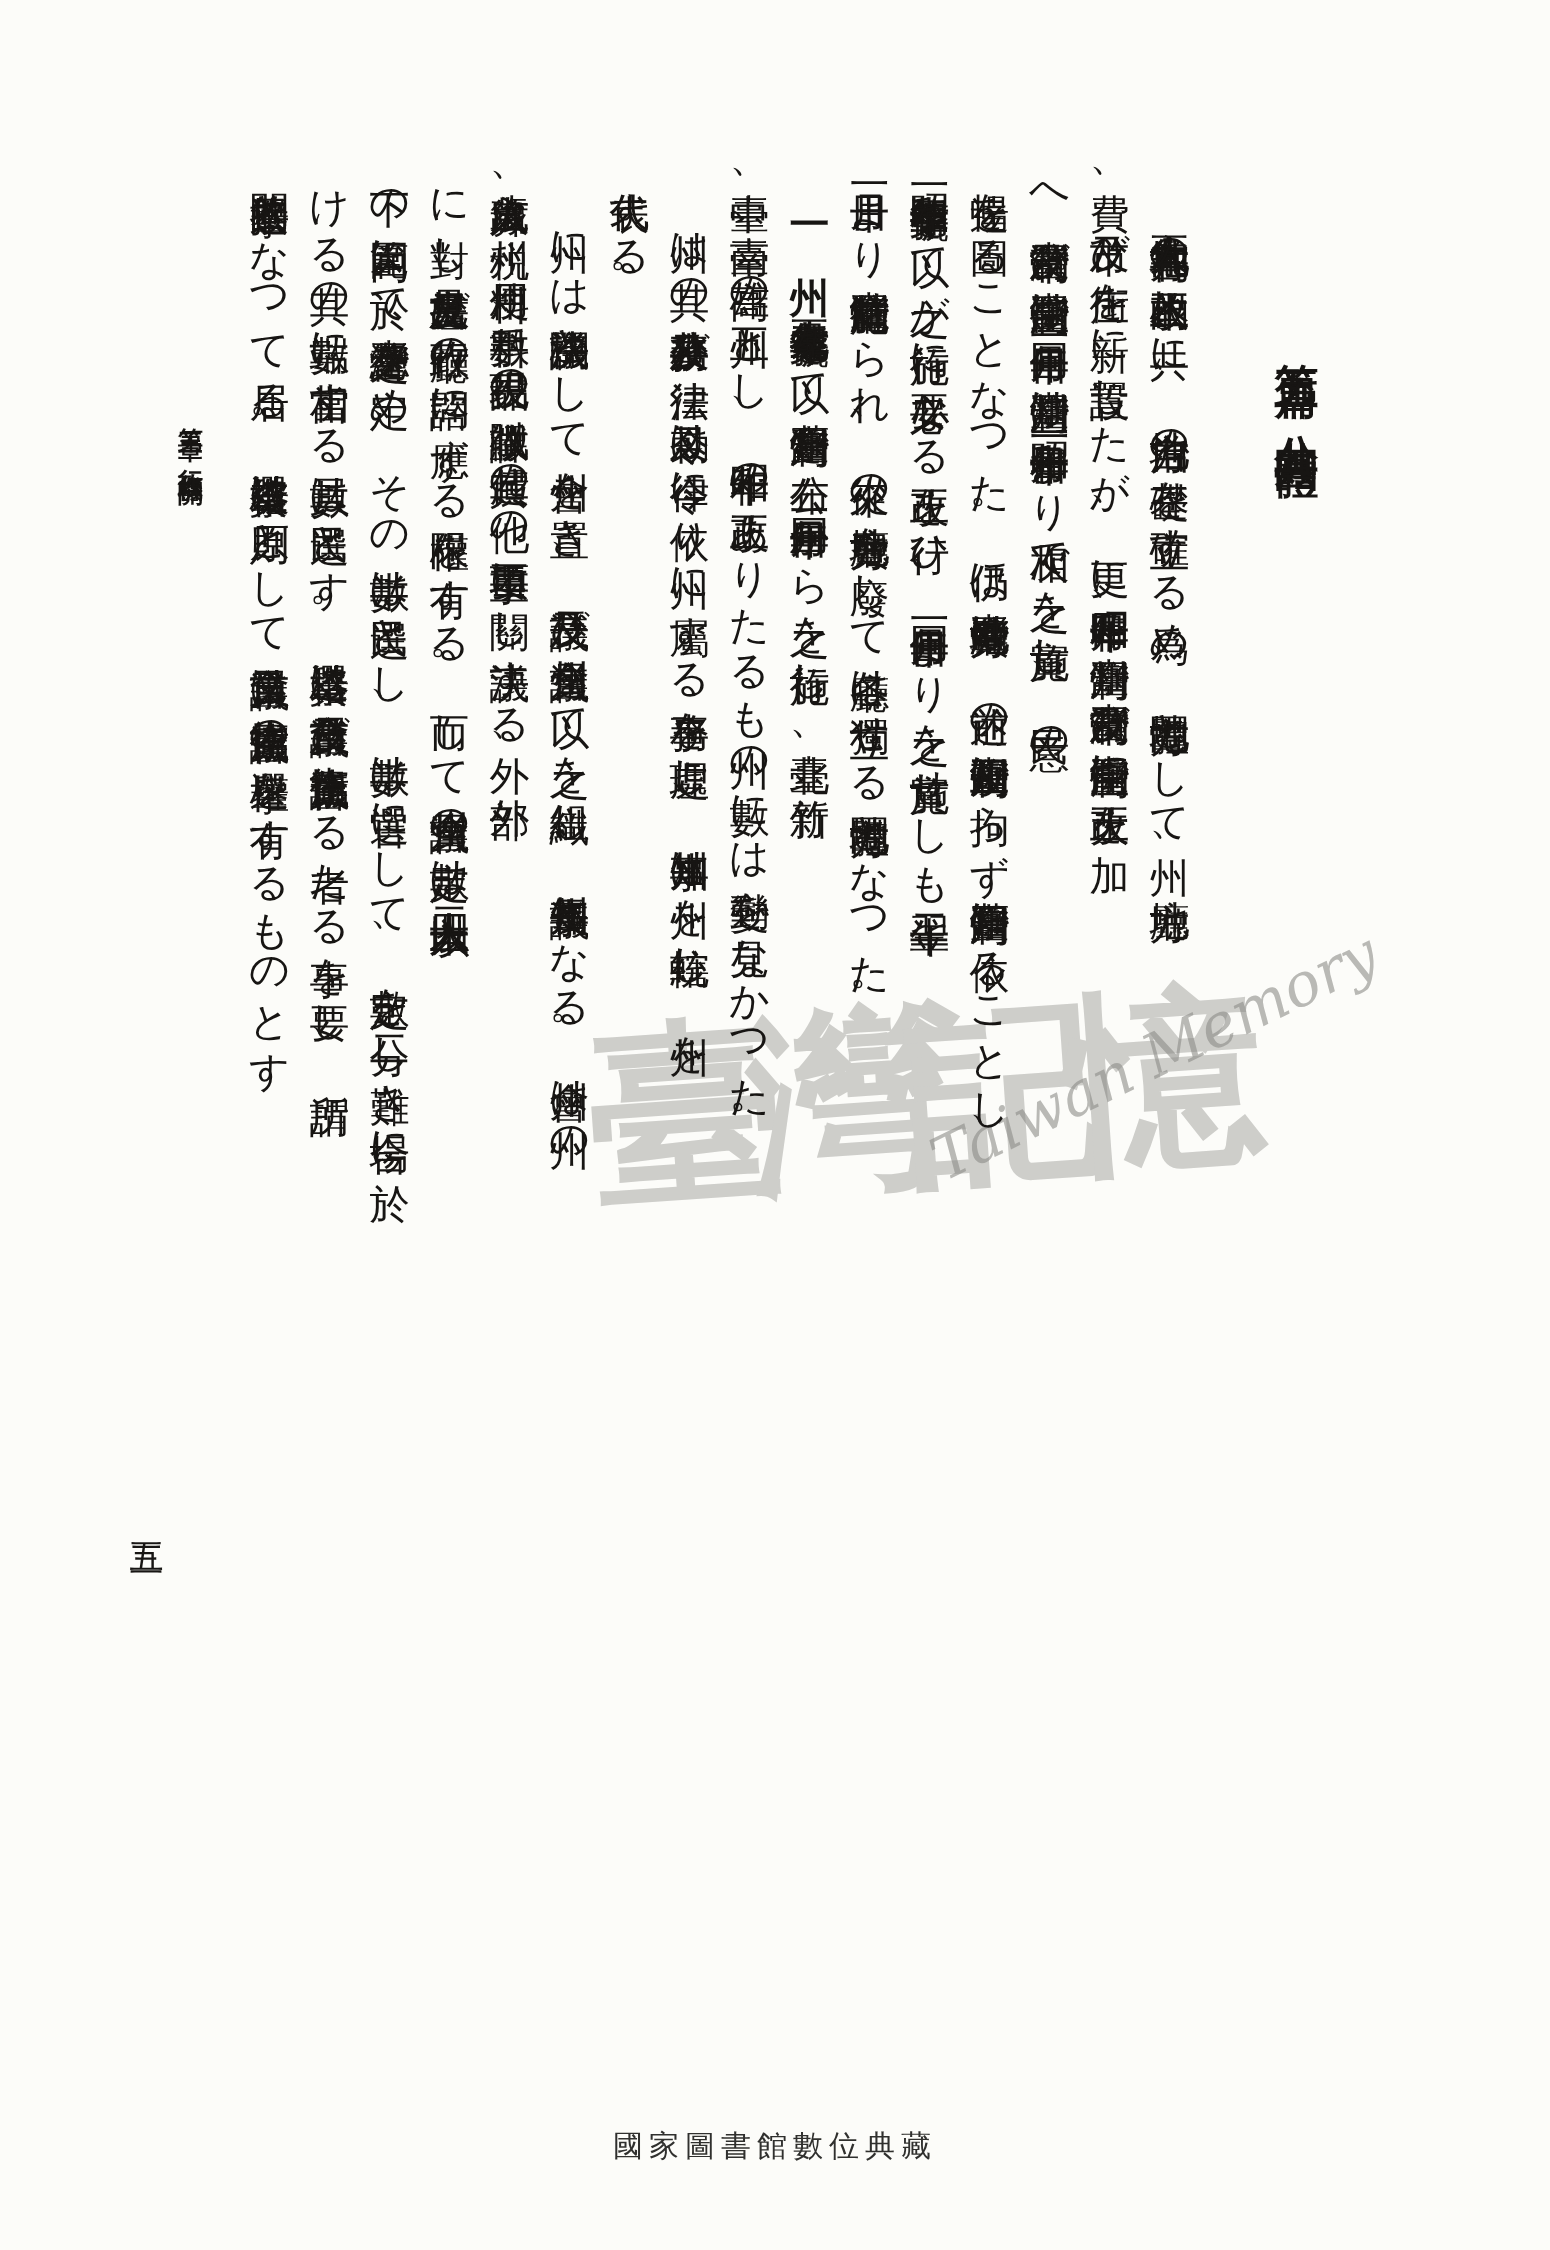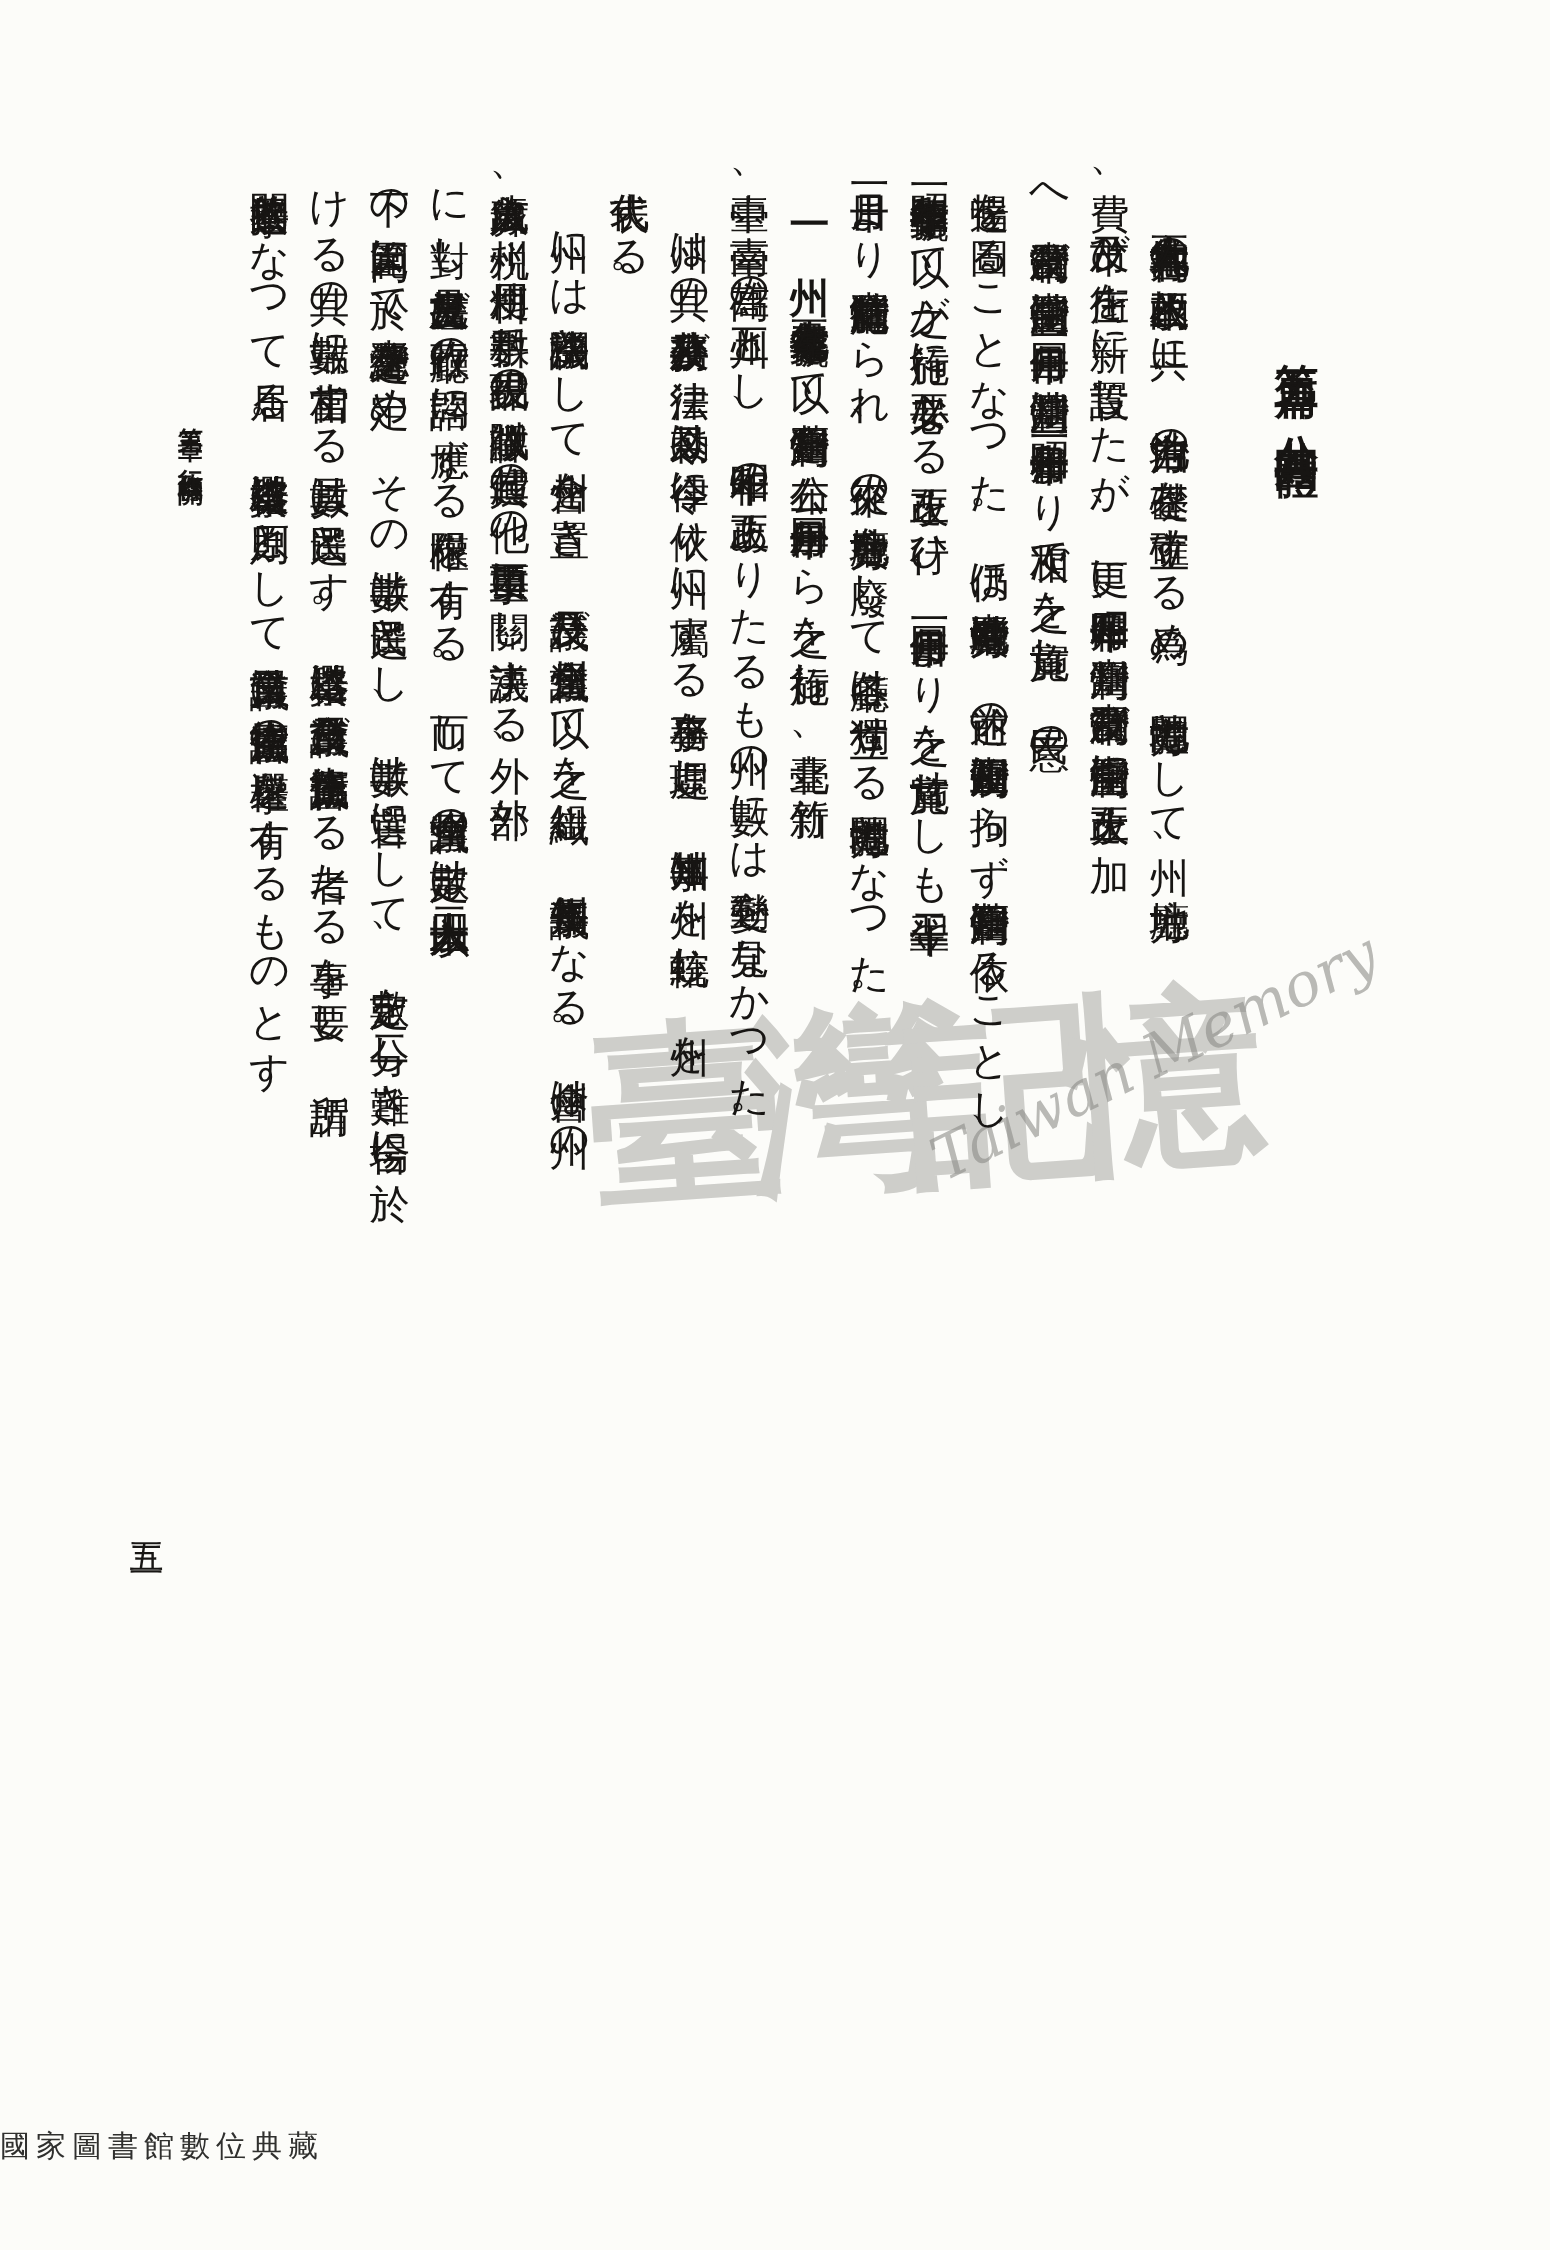--- a/index.html
+++ b/index.html
@@ -45,21 +45,21 @@
 
   
   .page-number {
     position:absolute; left:124px; top:1516px;
     font-size:34px; letter-spacing:4px;
   }
 
   
   .footer-caption {
     position:absolute; left:0; top:2126px; width:100%;
-    font-size:30px; letter-spacing:6px;
+    text-align:center; font-size:30px; letter-spacing:6px;
     color:#30302e; font-family:"DejaVu Serif","Liberation Serif",serif;
   }
 
   
   .watermark { position:absolute; pointer-events:none; }
   .wm-cjk {
     left:588px; top:968px;
     font-size:195px; font-weight:bold; letter-spacing:-35px;
     color:#8f8f8b; opacity:0.42;
     transform:rotate(-4deg);

